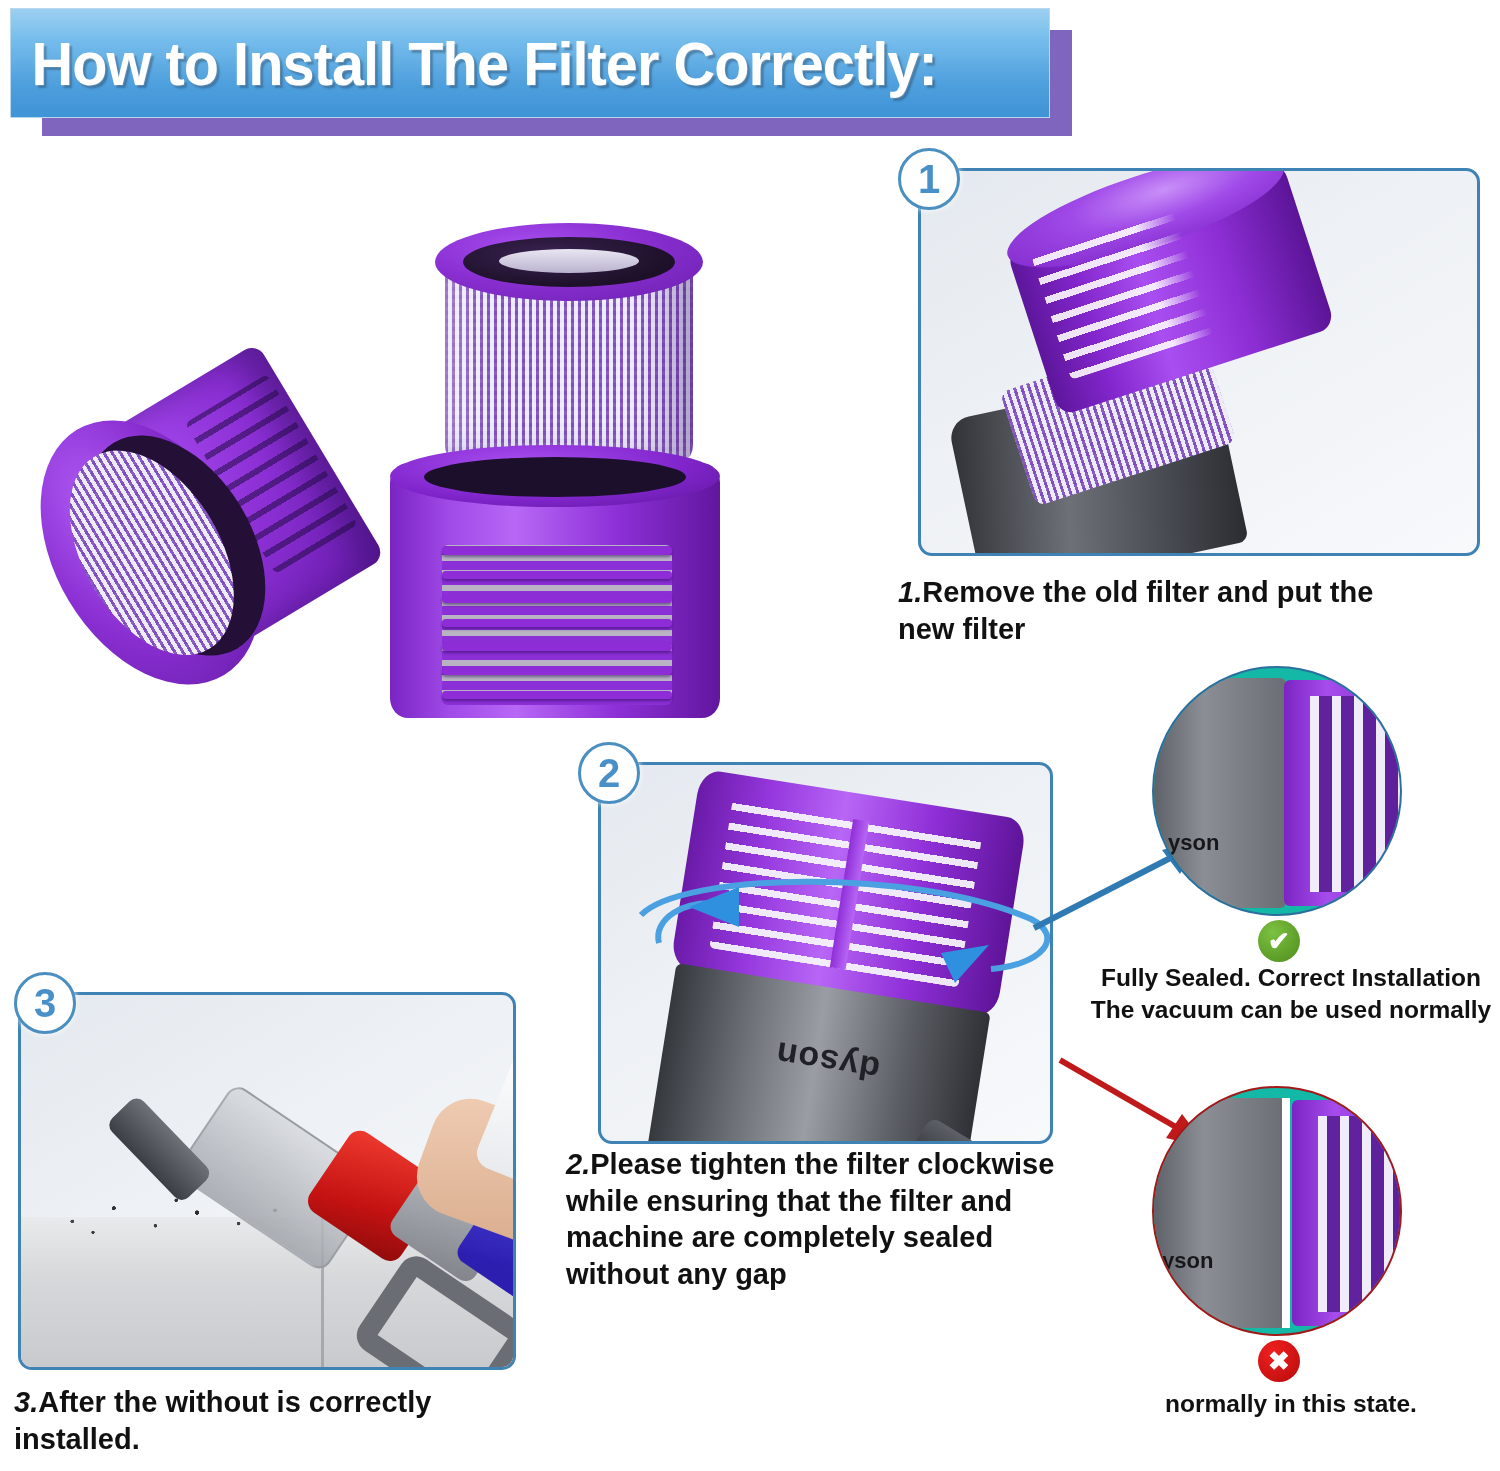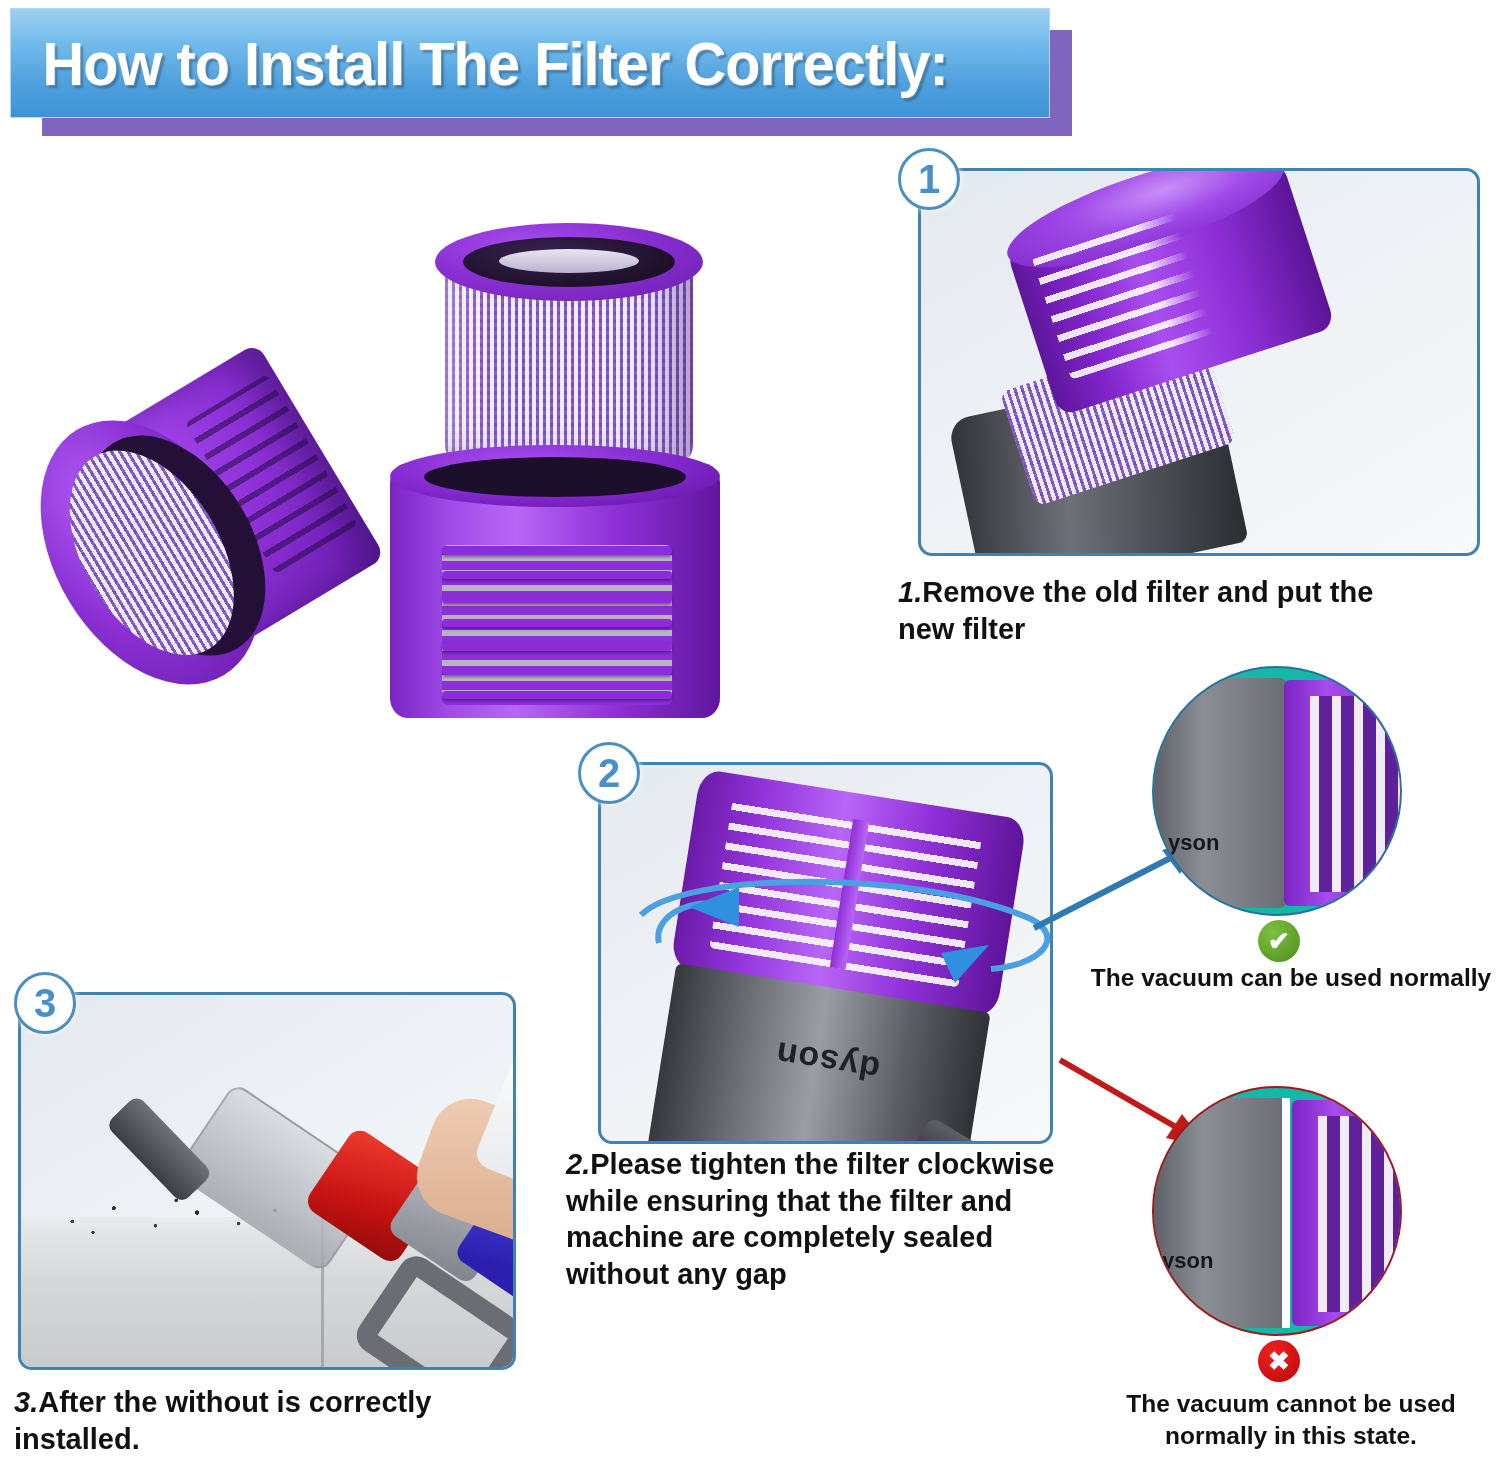--- a/index.html
+++ b/index.html
@@ -13,21 +13,21 @@
   
   .header-wrap { position:absolute; left:10px; top:8px; width:1062px; height:128px; }
   .header-shadow {
     position:absolute; left:32px; top:22px; width:1030px; height:106px;
     background:#7f65bd;
   }
   .header-bar {
     position:absolute; left:0; top:0; width:1040px; height:110px;
     background:linear-gradient(180deg,#9dd0f2 0%, #76bdec 28%, #4e9fdd 70%, #3e93d6 100%);
     border:1px solid #b9d8ee;
-    display:flex; align-items:center;padding-left:11px;
+    display:flex; align-items:center;
   }
   .header-title {
     color:#ffffff;
     font-size:62px;
     font-weight:bold;
     letter-spacing:-1px;
     padding-left:22px;
     white-space:nowrap;
     transform:scaleX(0.93);
     transform-origin:left center;
@@ -385,20 +385,21 @@
     <div class="dc-label" style="left:32px; top:152px;">yson</div>
   </div>
   <div class="dc-purple" style="left:130px;">
     <div class="dc-slots" style="left:26px; top:16px;"></div>
   </div>
 </div>
 
 <div class="mark mark-ok" style="left:1258px; top:920px;">✔</div>
 
 <div class="caption-center" style="left:1082px; top:962px; width:418px;">
+  <div>Fully Sealed. Correct Installation</div>
   <div>The vacuum can be used normally</div>
 </div>
 
 <svg style="position:absolute; left:1020px; top:1056px; width:220px; height:120px;" viewBox="0 0 220 120">
   <line x1="40" y1="4" x2="168" y2="78" stroke="#c01919" stroke-width="6"></line>
   <polygon points="188,92 146,82 162,58" fill="#c01919"></polygon>
 </svg>
 
 <div class="detail-circle dc-bad" style="left:1152px; top:1086px;">
   <div class="dc-grey">
@@ -406,15 +407,14 @@
   </div>
   <div style="position:absolute; left:128px; top:10px; width:8px; height:230px; background:#ffffff;"></div>
   <div class="dc-purple" style="left:138px;">
     <div class="dc-slots" style="left:26px; top:16px;"></div>
   </div>
 </div>
 
 <div class="mark mark-bad" style="left:1258px; top:1340px;">✖</div>
 
 <div class="caption-center" style="left:1082px; top:1388px; width:418px;">
-  <div>The vacuum cannot be used</div>
   <div>normally in this state.</div>
 </div>
 
 </body></html>

